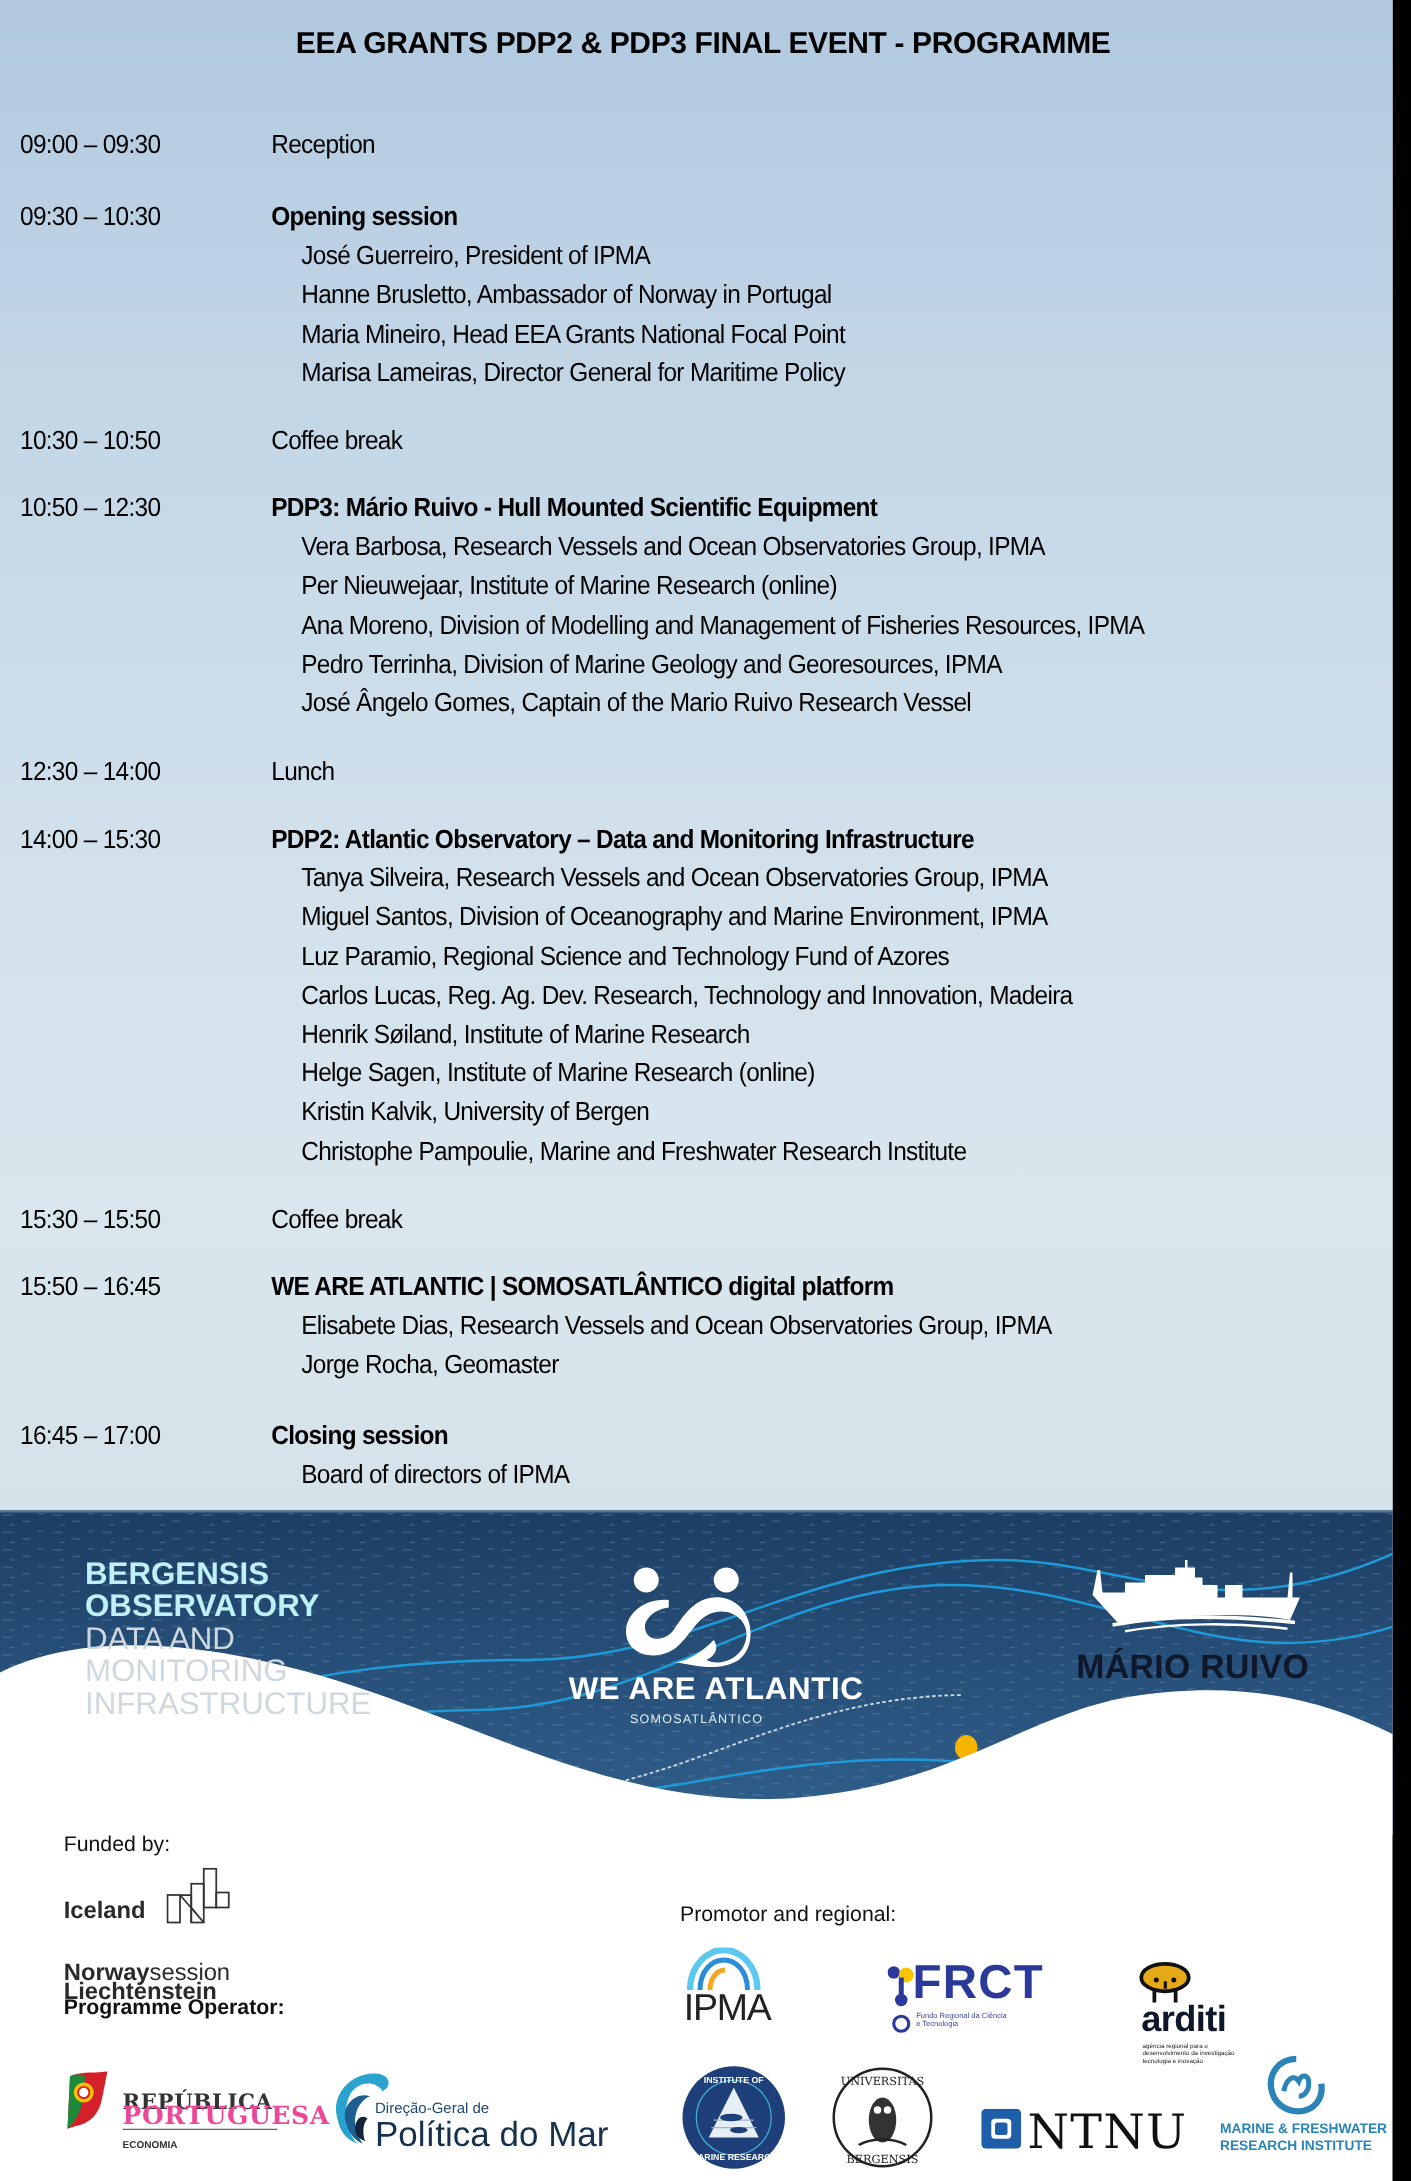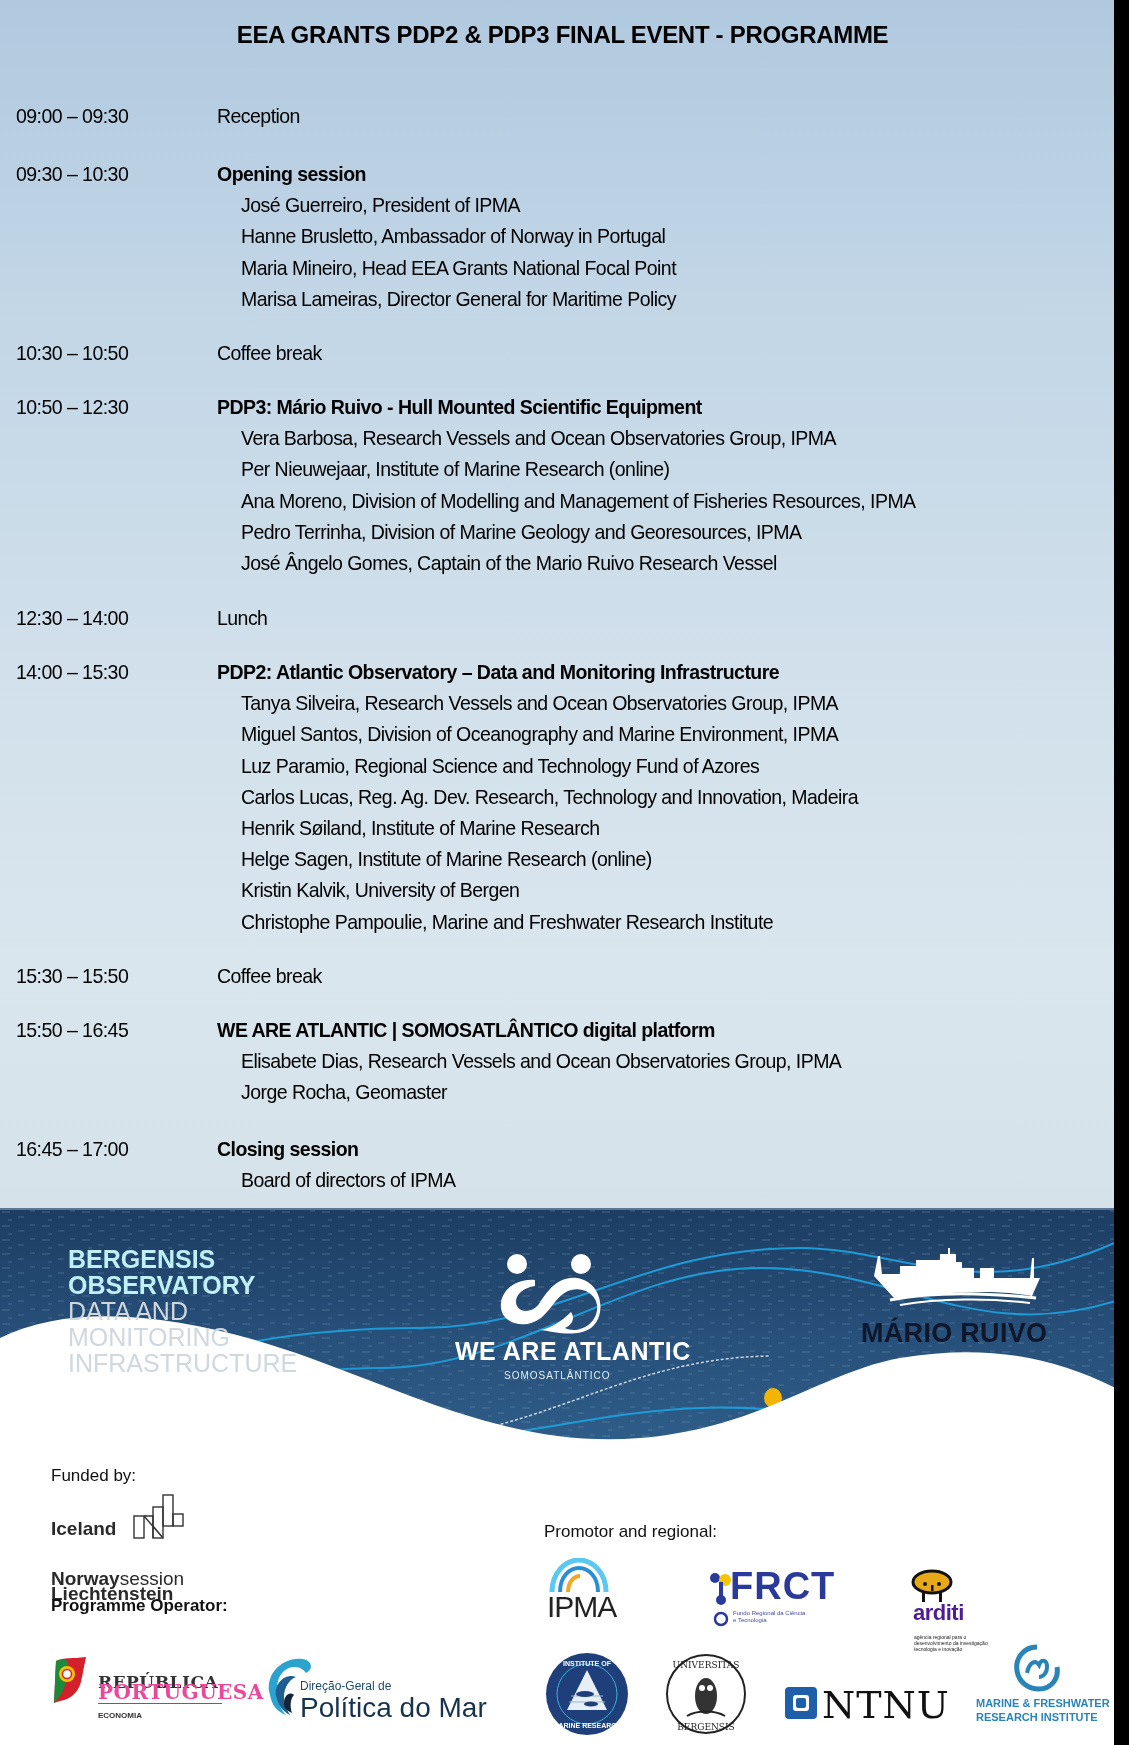--- a/index.html
+++ b/index.html
@@ -55,21 +55,21 @@
   #rp-2 { left: 98px; top: 1680px; font-family: "DejaVu Serif", serif; font-size: 20px; font-weight: bold; color: #ec4899; letter-spacing: 0.5px; }
   #rp-3 { left: 98px; top: 1711px; font-size: 8px; font-weight: bold; color: #333; }
   #rp-line { position: absolute; left: 98px; top: 1703px; width: 124px; height: 1px; background: #666; }
   #dgpm-1 { left: 300px; top: 1679px; font-size: 12px; color: #1c4a6e; }
   #dgpm-2 { left: 300px; top: 1692px; font-size: 28px; color: #17324d; }
 
   #ipma-text { left: 547px; top: 1590px; font-size: 30px; color: #222; letter-spacing: -1px; }
   #frct-text { left: 730px; top: 1565px; font-size: 38px; color: #2b3a9a; font-weight: bold; letter-spacing: 1px; }
   #frct-sub1 { left: 733px; top: 1610px; font-size: 6px; color: #3d4aa5; }
   #frct-sub2 { left: 733px; top: 1617px; font-size: 6px; color: #3d4aa5; }
-  #arditi-text { left: 913px; top: 1600px; font-size: 22px; font-weight: bold; color: #4c1d95; letter-spacing: -0.5px; }
+  #arditi-text { left: 913px; top: 1600px; font-size: 29px; font-weight: bold; color: #0f172a; letter-spacing: -0.5px; }
   #arditi-sub1 { left: 914px; top: 1634px; font-size: 5px; color: #222; }
   #arditi-sub2 { left: 914px; top: 1640px; font-size: 5px; color: #222; }
   #arditi-sub3 { left: 914px; top: 1646px; font-size: 5px; color: #222; }
   #ntnu-text { left: 822px; top: 1683px; font-family: "DejaVu Serif", serif; font-size: 38px; color: #111; letter-spacing: 1px; }
   #mfri-1 { left: 976px; top: 1697px; font-size: 11px; font-weight: bold; color: #2a84b8; }
   #mfri-2 { left: 976px; top: 1711px; font-size: 11px; font-weight: bold; color: #2a84b8; }
 
   svg.abs { position: absolute; }
 </style>
 </head>

